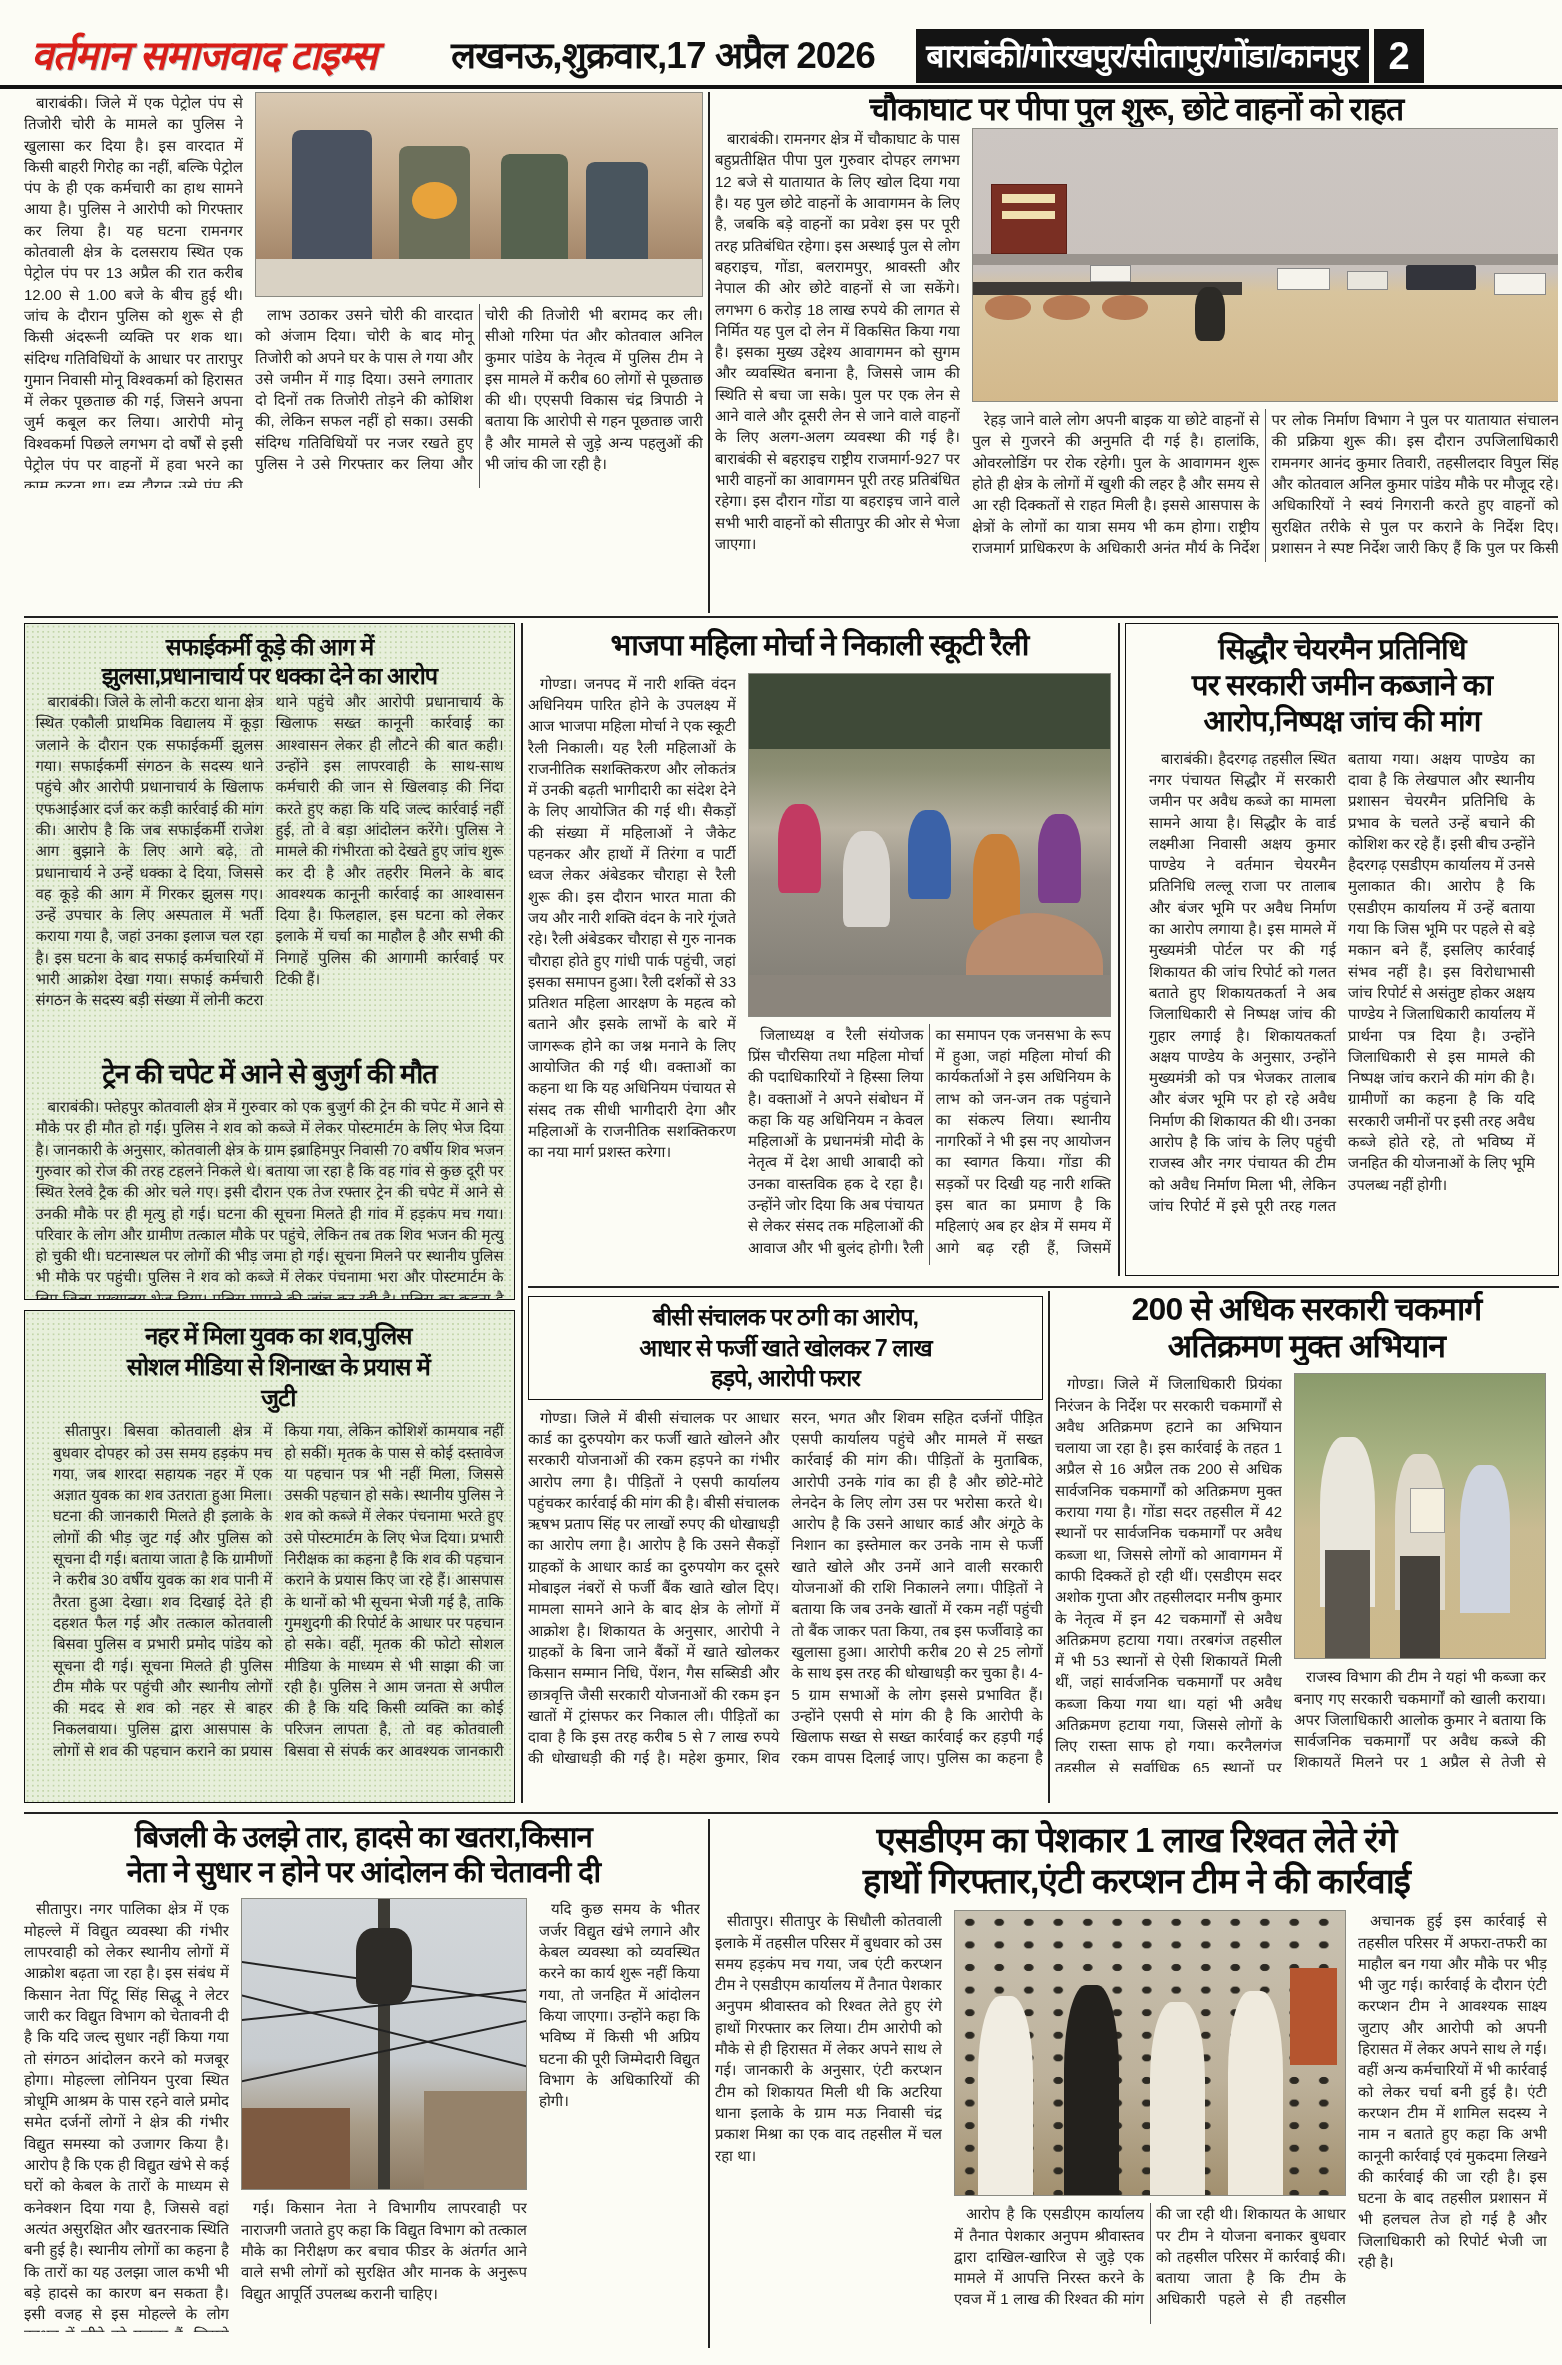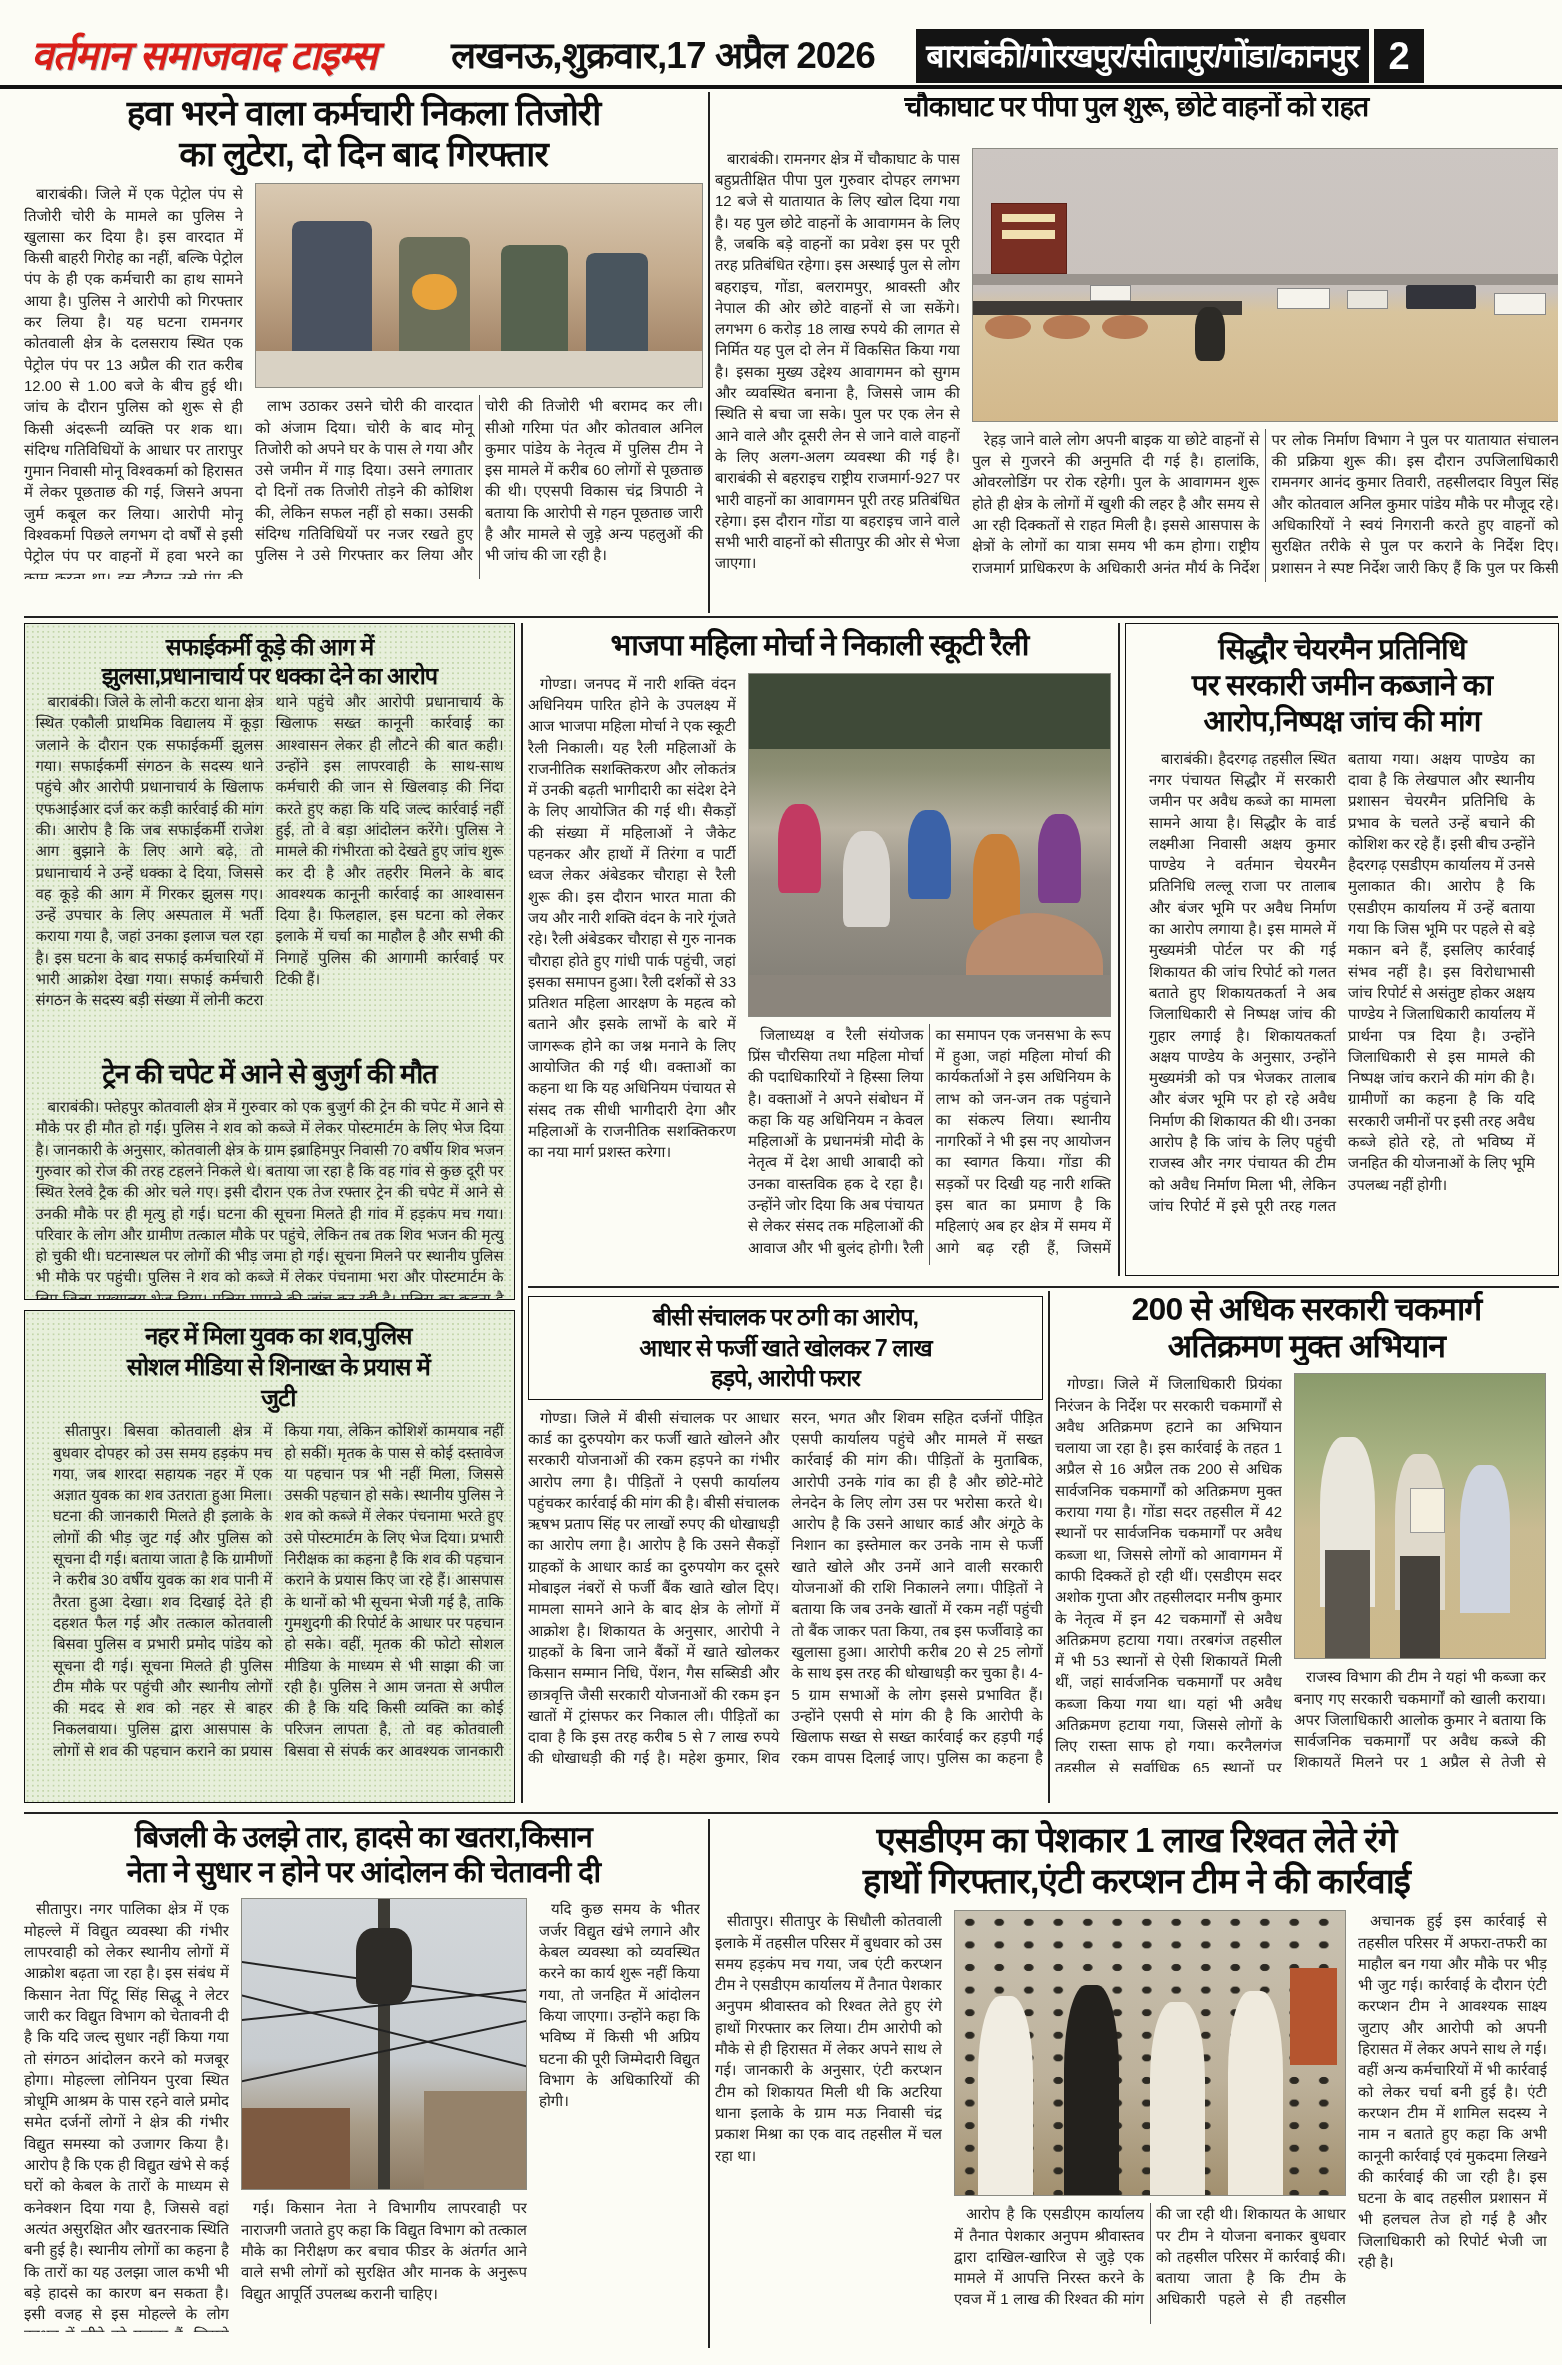--- a/index.html
+++ b/index.html
@@ -51,21 +51,21 @@
   .art-a { left:24px; top:92px; width:679px; height:521px; }
   .hl-a { font-size:35px; line-height:1.18; margin-bottom:8.7px; }
   .a-col1 { width:219px; height:396px; flex:none; }
   .a-stack { display:flex; flex-direction:column; gap:7px; width:448px; }
   .photo-police { width:448px; height:205px;
     background:linear-gradient(180deg,#d9c9b2 0%,#c4ab8d 45%,#96765a 100%); }
   .a-rest { height:184px; }
 
   
   .art-b { left:715px; top:92px; width:843px; height:521px; }
-  .hl-b { font-size:28px; line-height:1.1; margin-bottom:25px; }
+  .hl-b { font-size:32px; line-height:1.1; margin-bottom:1px; }
   .b-col1 { width:245px; height:434px; flex:none; }
   .b-stack { display:flex; flex-direction:column; gap:7px; width:587px; }
   .photo-bridge { width:587px; height:274px;
     background:linear-gradient(180deg,#ccc6c2 0%,#c9c2bd 52%,#d8c49d 60%,#d3b98c 100%); }
   .b-rest { height:153px; }
 
   
   .greenbox {
     background-color:#e7efdb;
     background-image:radial-gradient(#c2d5a9 0.9px, transparent 1.2px);
@@ -156,24 +156,20 @@
   <div class="vline" style="left:708px;top:92px;height:521px;"></div>
   <div class="hline" style="left:24px;top:616px;width:1534px;"></div>
   <div class="vline" style="left:521px;top:623px;height:1180px;"></div>
   <div class="vline" style="left:1118px;top:623px;height:653px;"></div>
   <div class="vline" style="left:1048px;top:1291px;height:512px;"></div>
   <div class="hline" style="left:528px;top:1286px;width:1031px;"></div>
   <div class="hline" style="left:24px;top:1812px;width:1534px;"></div>
   <div class="vline" style="left:708px;top:1819px;height:529px;"></div>
 
   <div class="art art-a">
-    <div class="hl hl-a">
-      <div class="hl-line">हवा भरने वाला कर्मचारी निकला तिजोरी</div>
-      <div class="hl-line">का लुटेरा, दो दिन बाद गिरफ्तार</div>
-    </div>
     <div class="flexrow">
       <div class="txt a-col1">बाराबंकी। जिले में एक पेट्रोल पंप से तिजोरी चोरी के मामले का पुलिस ने खुलासा कर दिया है। इस वारदात में किसी बाहरी गिरोह का नहीं, बल्कि पेट्रोल पंप के ही एक कर्मचारी का हाथ सामने आया है। पुलिस ने आरोपी को गिरफ्तार कर लिया है। यह घटना रामनगर कोतवाली क्षेत्र के दलसराय स्थित एक पेट्रोल पंप पर 13 अप्रैल की रात करीब 12.00 से 1.00 बजे के बीच हुई थी। जांच के दौरान पुलिस को शुरू से ही किसी अंदरूनी व्यक्ति पर शक था। संदिग्ध गतिविधियों के आधार पर तारापुर गुमान निवासी मोनू विश्वकर्मा को हिरासत में लेकर पूछताछ की गई, जिसने अपना जुर्म कबूल कर लिया। आरोपी मोनू विश्वकर्मा पिछले लगभग दो वर्षों से इसी पेट्रोल पंप पर वाहनों में हवा भरने का काम करता था। इस दौरान उसे पंप की आंतरिक व्यवस्था और नकदी रखने की प्रक्रिया की पूरी जानकारी हो गई थी। इसी जानकारी का</div>
       <div class="a-stack">
         <div class="photo photo-police">
           <div class="deck" style="left:8%;top:18%;width:18%;height:80%;background:#4a5260;border-radius:8.7px 8.7px 0 0;"></div>
           <div class="deck" style="left:32%;top:26%;width:16%;height:72%;background:#6b6f5a;border-radius:8.7px 8.7px 0 0;"></div>
           <div class="deck" style="left:35%;top:44%;width:10%;height:18%;background:#e8a33b;border-radius:50%;"></div>
           <div class="deck" style="left:55%;top:30%;width:15%;height:68%;background:#56624f;border-radius:8.7px 8.7px 0 0;"></div>
           <div class="deck" style="left:74%;top:34%;width:14%;height:64%;background:#49555e;border-radius:8.7px 8.7px 0 0;"></div>
           <div class="deck" style="left:0;top:82%;width:100%;height:18%;background:#d9d2c4;"></div>

